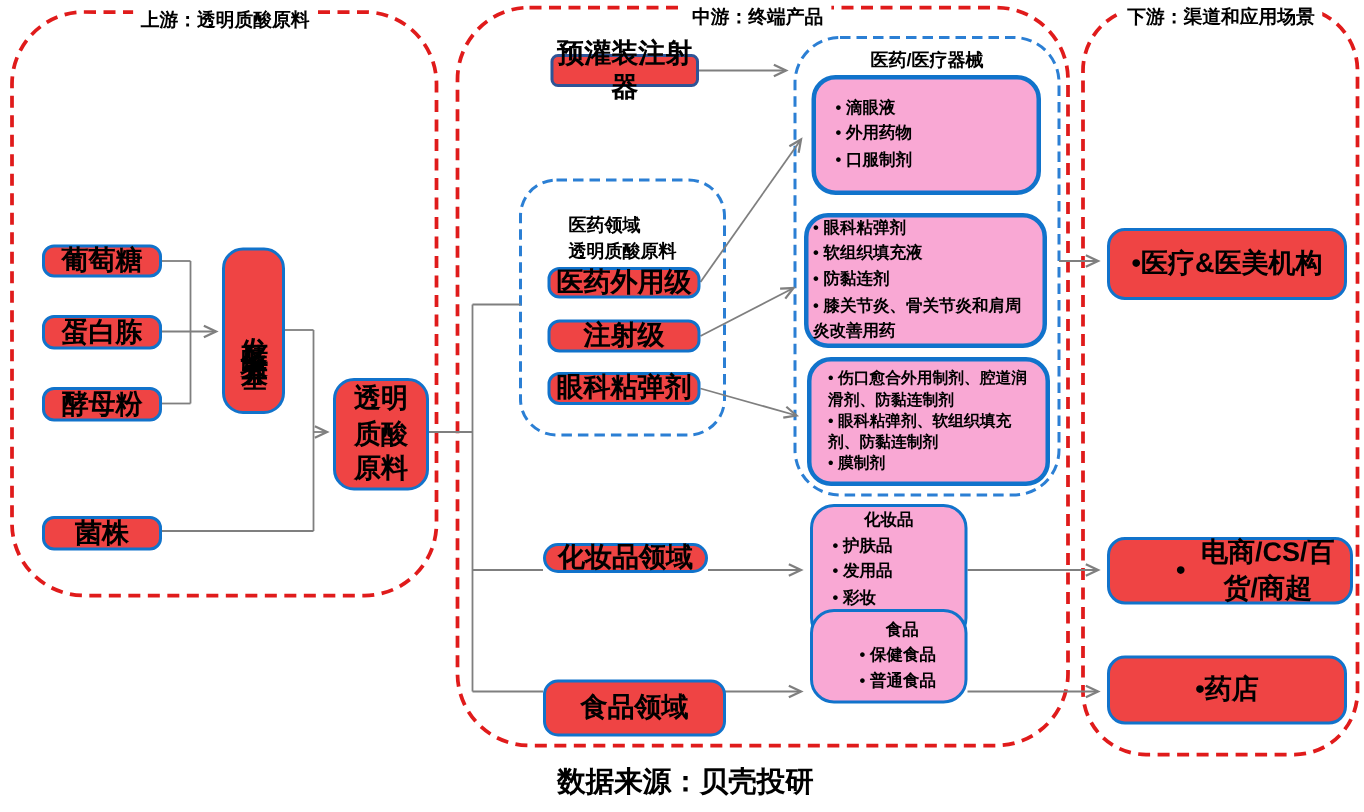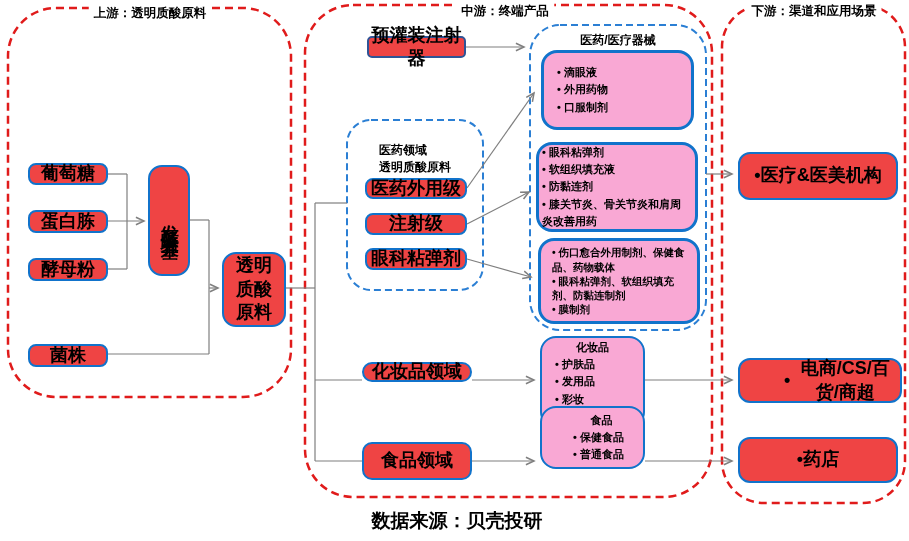--- a/index.html
+++ b/index.html
@@ -144,37 +144,37 @@
   </div>
 
   <div class="bigbox" style="left:536px;top:142px;width:162px;height:90px;padding:4px 5px 4px 3px;line-height:1.58;">
     <div class="li">眼科粘弹剂</div>
     <div class="li">软组织填充液</div>
     <div class="li">防黏连剂</div>
     <div class="li">膝关节炎、骨关节炎和肩周炎改善用药</div>
   </div>
 
   <div class="bigbox" style="left:538px;top:238px;width:162px;height:86px;padding:4px 5px 4px 11px;font-size:10.5px;line-height:1.36;">
-    <div class="li">伤口愈合外用制剂、保健食品、药物载体</div>
+    <div class="li">伤口愈合外用制剂、腔道润滑剂、防黏连制剂</div>
     <div class="li">眼科粘弹剂、软组织填充剂、防黏连制剂</div>
     <div class="li">膜制剂</div>
   </div>
 
   <div class="node" style="left:362px;top:362px;width:110px;height:20px;border-radius:10px;">
       <span>化妆品领域</span>
     </div>
   <div class="bigbox" style="left:540px;top:336px;width:105px;height:92px;padding:3px 4px 3px 13px;line-height:1.56;border-width:2.5px;">
     <div style="text-align:center;padding-right:9px;">化妆品</div>
     <div class="li">护肤品</div>
     <div class="li">发用品</div>
     <div class="li">彩妆</div>
     <div class="li">清洁产品</div>
   </div>
 
-  <div class="node" style="left:362px;top:442px;width:110px;height:38px;border-radius:10px;">
+  <div class="node" style="left:362px;top:453px;width:122px;height:38px;border-radius:10px;">
       <span>食品领域</span>
     </div>
   <div class="bigbox" style="left:540px;top:406px;width:105px;height:63px;padding:3px 4px 3px 31px;line-height:1.56;border-width:2.5px;">
     <div style="text-align:center;padding-right:9px;">食品</div>
     <div class="li">保健食品</div>
     <div class="li">普通食品</div>
   </div>
 
   <div class="node bullet-center" style="left:738px;top:152px;width:160px;height:48px;border-radius:12px;">
       <span>医疗&amp;医美机构</span>

